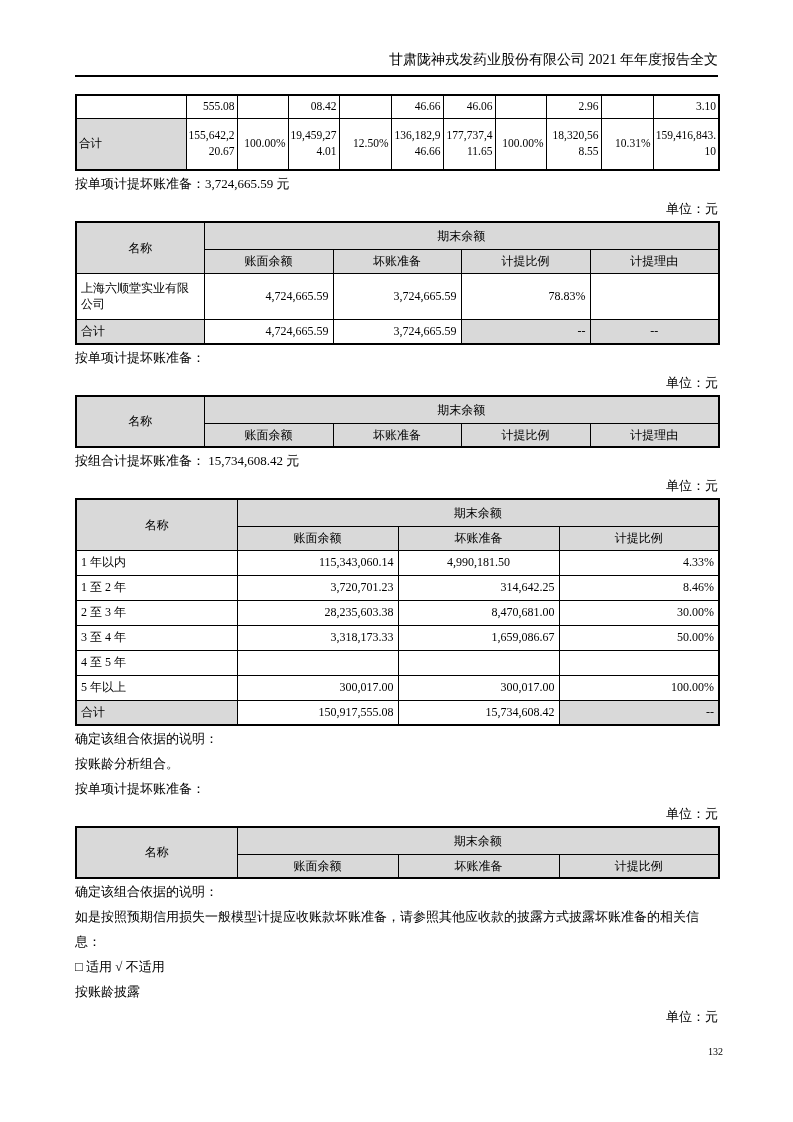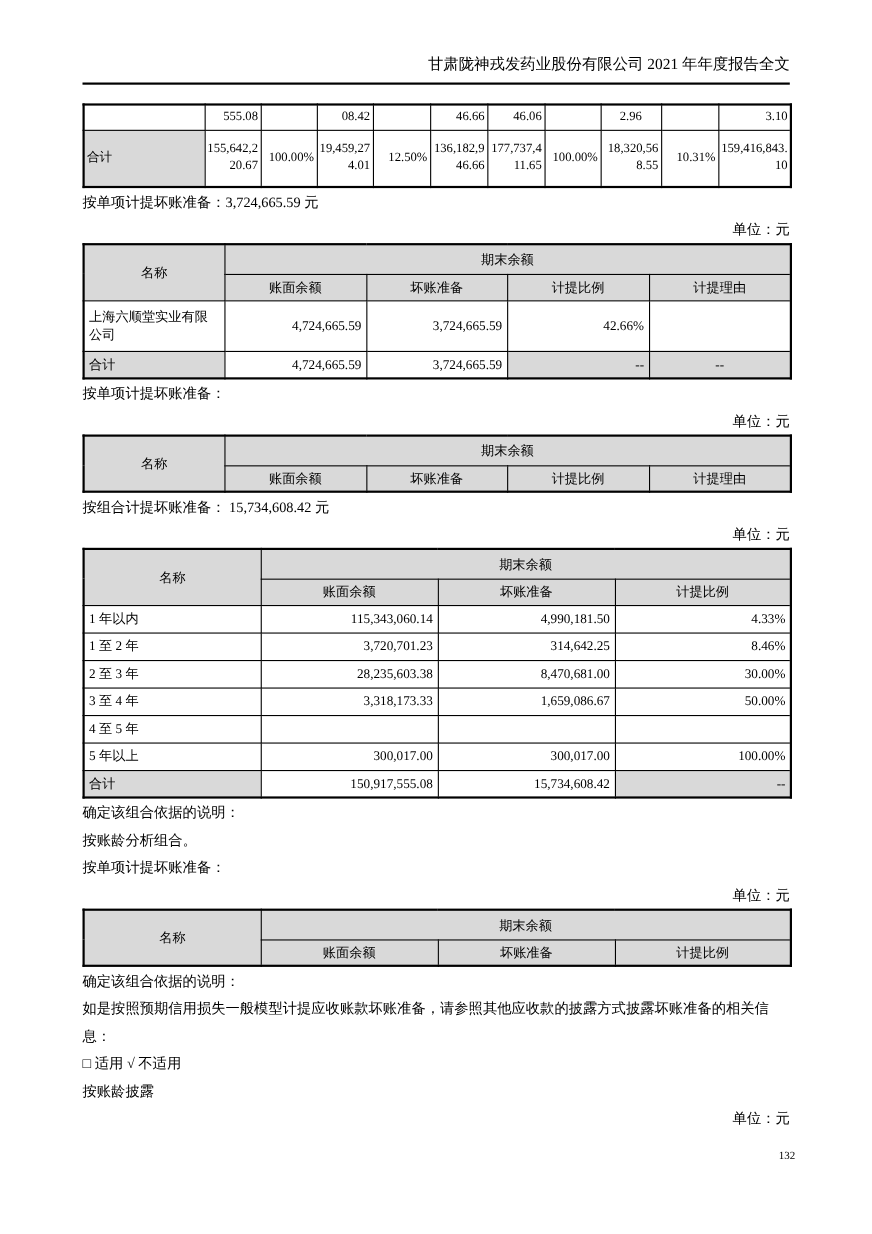--- a/index.html
+++ b/index.html
@@ -92,21 +92,21 @@
     <tbody>
         <tr>
           <td style="text-align: left;"></td>
           <td style="text-align: right;">555.08</td>
           <td style="text-align: right;"></td>
           <td style="text-align: right;">08.42</td>
           <td style="text-align: right;"></td>
           <td style="text-align: right;">46.66</td>
           <td style="text-align: right;">46.06</td>
           <td style="text-align: right;"></td>
-          <td style="text-align: center;">2.96</td>
+          <td style="text-align: right;">2.96</td>
           <td style="text-align: right;"></td>
           <td style="text-align: right;">3.10</td>
         </tr>
         <tr>
           <td class="gray" style="text-align: left;">合计</td>
           <td style="text-align: right;">155,642,220.67</td>
           <td style="text-align: right;">100.00%</td>
           <td style="text-align: right;">19,459,274.01</td>
           <td style="text-align: right;">12.50%</td>
           <td style="text-align: right;">136,182,946.66</td>
@@ -140,21 +140,21 @@
         <th>坏账准备</th>
         <th>计提比例</th>
         <th>计提理由</th>
       </tr>
     </thead>
     <tbody>
         <tr>
           <td style="text-align: left;">上海六顺堂实业有限公司</td>
           <td style="text-align: right;">4,724,665.59</td>
           <td style="text-align: right;">3,724,665.59</td>
-          <td style="text-align: right;">42.66%</td>
+          <td style="text-align: right;">78.83%</td>
           <td style="text-align: center;"></td>
         </tr>
         <tr>
           <td class="gray" style="text-align: left;">合计</td>
           <td style="text-align: right;">4,724,665.59</td>
           <td style="text-align: right;">3,724,665.59</td>
           <td class="dash" style="text-align: right;">--</td>
           <td class="dash" style="text-align: center;">--</td>
         </tr>
       </tbody>
@@ -203,21 +203,21 @@
       <tr class="subhead">
         <th>账面余额</th>
         <th>坏账准备</th>
         <th>计提比例</th>
       </tr>
     </thead>
     <tbody>
         <tr>
           <td style="text-align: left;">1 年以内</td>
           <td style="text-align: right;">115,343,060.14</td>
-          <td style="text-align: right;">4,990,181.50</td>
+          <td style="text-align: center;">4,990,181.50</td>
           <td style="text-align: right;">4.33%</td>
         </tr>
         <tr>
           <td style="text-align: left; margin-left: 32px;">1 至 2 年</td>
           <td style="text-align: right;">3,720,701.23</td>
           <td style="text-align: right;">314,642.25</td>
           <td style="text-align: right; margin-left: 44px;">8.46%</td>
         </tr>
         <tr>
           <td style="text-align: left;">2 至 3 年</td>

